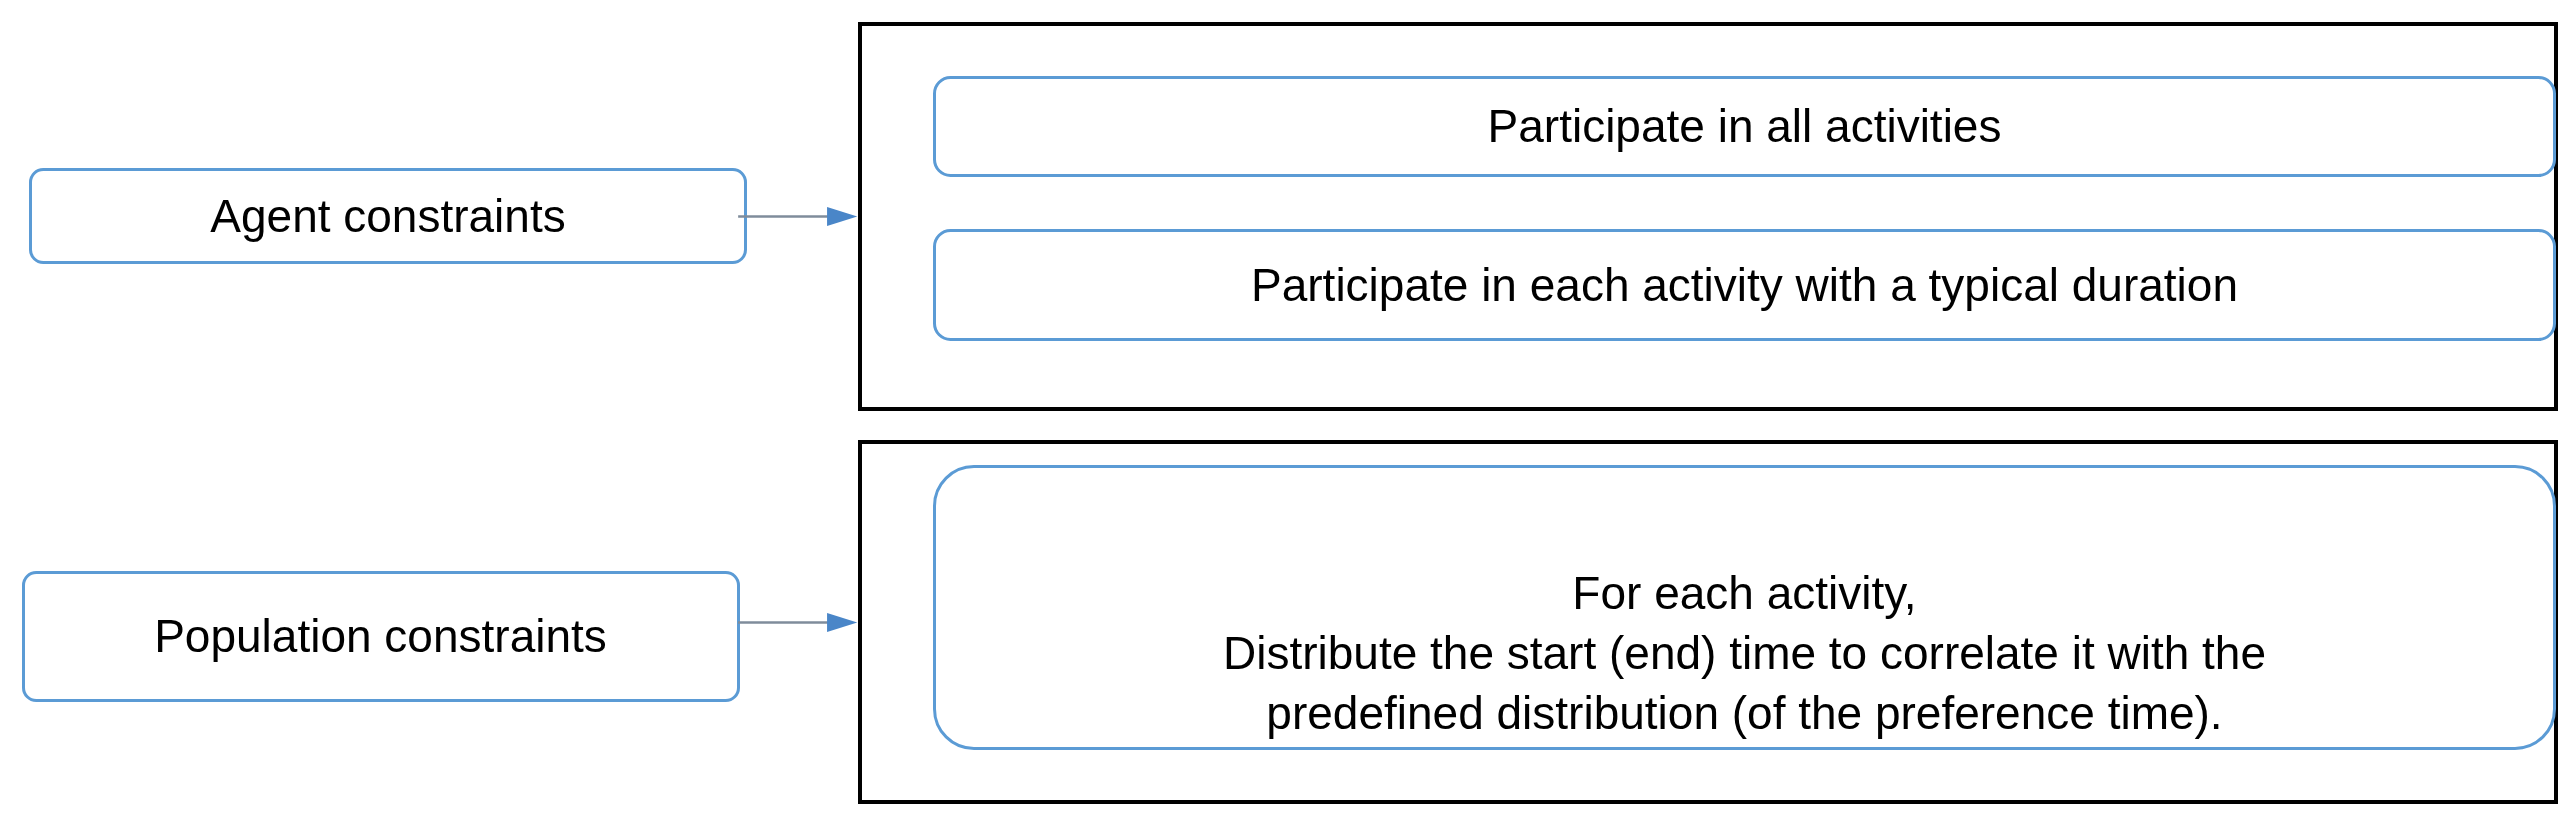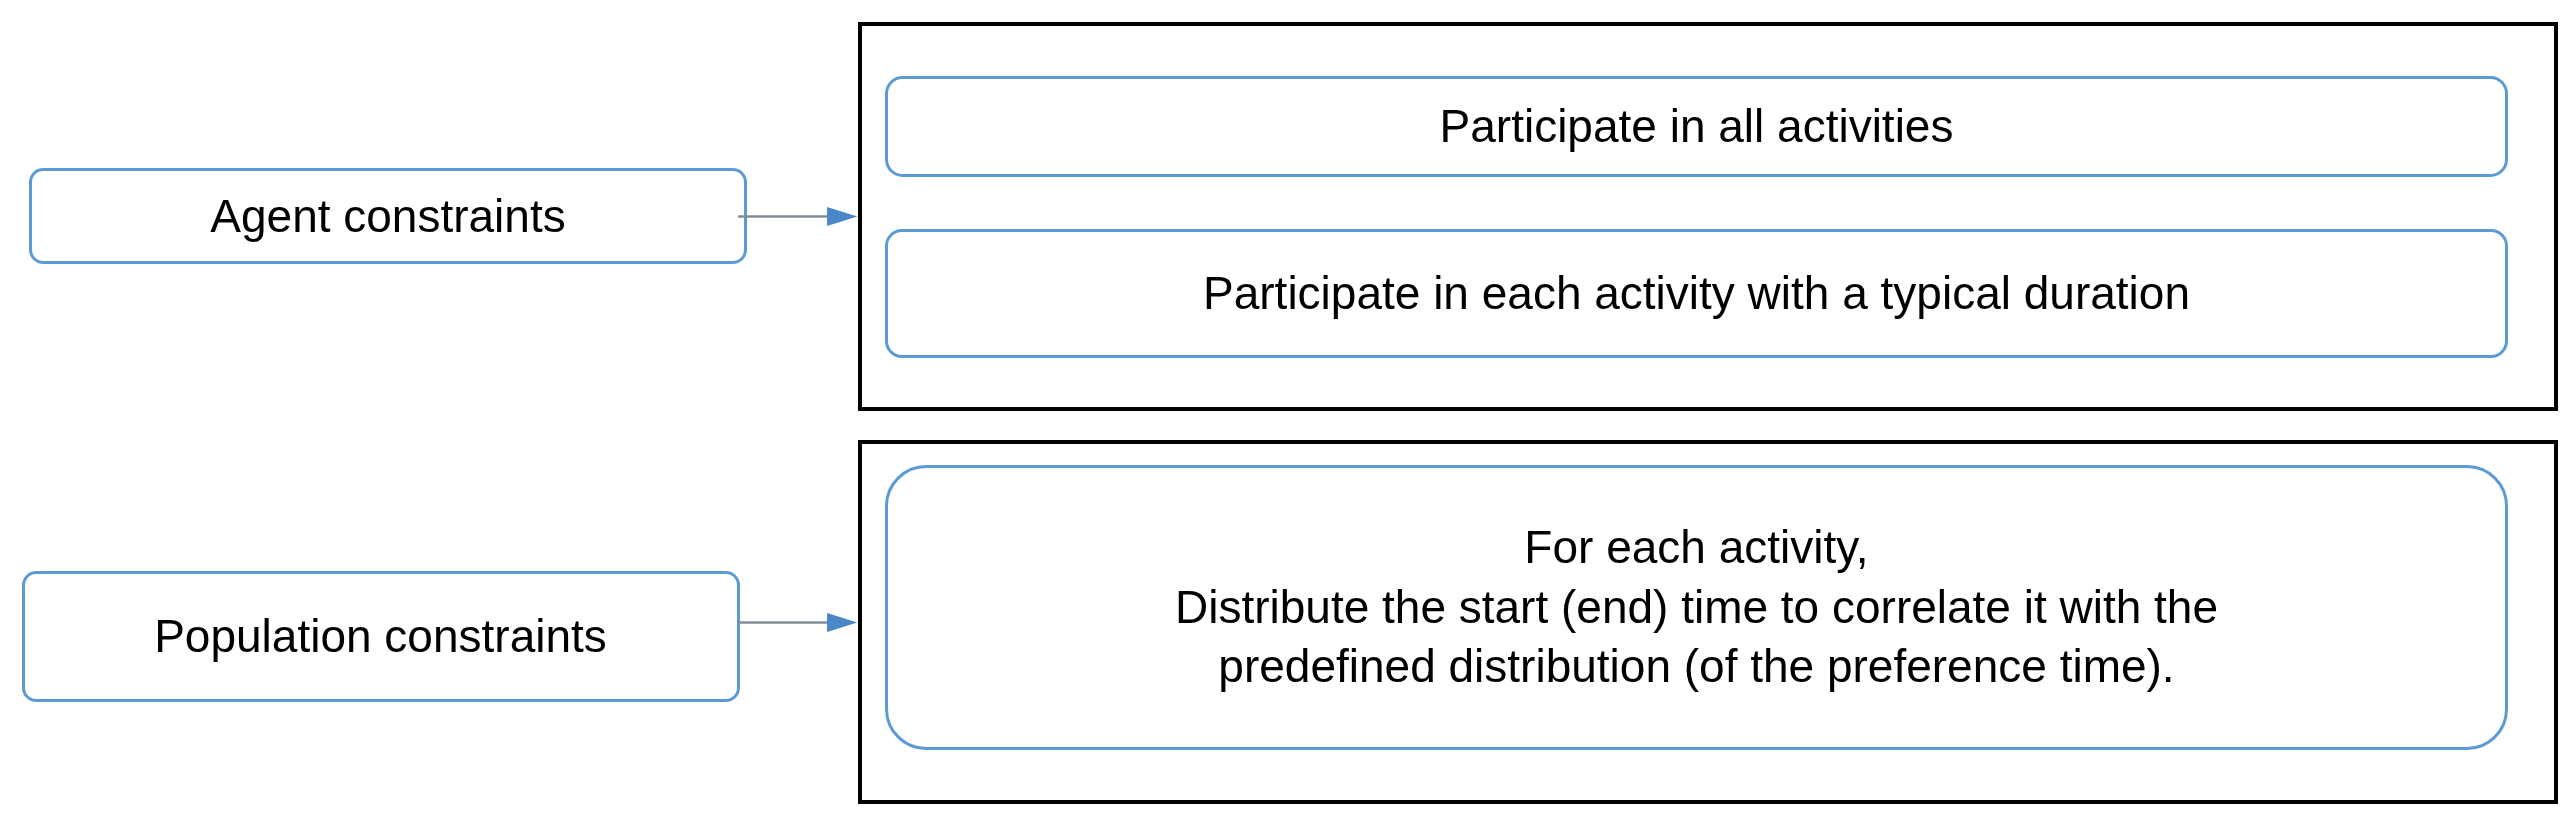--- a/index.html
+++ b/index.html
@@ -49,27 +49,29 @@
     background: #ffffff;
   }
   #frame-agent      { left: 858px; top: 21.5px;  width: 1700px; height: 389px; }
   #frame-population { left: 858px; top: 440px; width: 1700px; height: 364px; }
 
   
   .stmt-box {
     border-radius: 17.5px;
     font-size: 46px;
     padding: 3.2px 19px;
+    margin-left: 48px;
   }
   #stmt-all-activities   { left: 885px; top: 76px;  width: 1623px; height: 101px; }
-  #stmt-typical-duration { left: 885px; top: 229px; width: 1623px; height: 129px; border-radius: 17px; }
+  #stmt-typical-duration { left: 885px; top: 229px; width: 1623px; height: 112px; }
   #stmt-distribute {
     left: 885px; top: 465px; width: 1623px; height: 285px;
     border-radius: 41px;
     line-height: 1.30;
+    align-items: flex-end;
   }
   #stmt-distribute .stmt-text { white-space: pre-line; }
 
   
   .connector {
     position: absolute;
     height: 27px;
     width: 121px;
   }
   #connector-agent      { left: 738px; top: 203px; }

